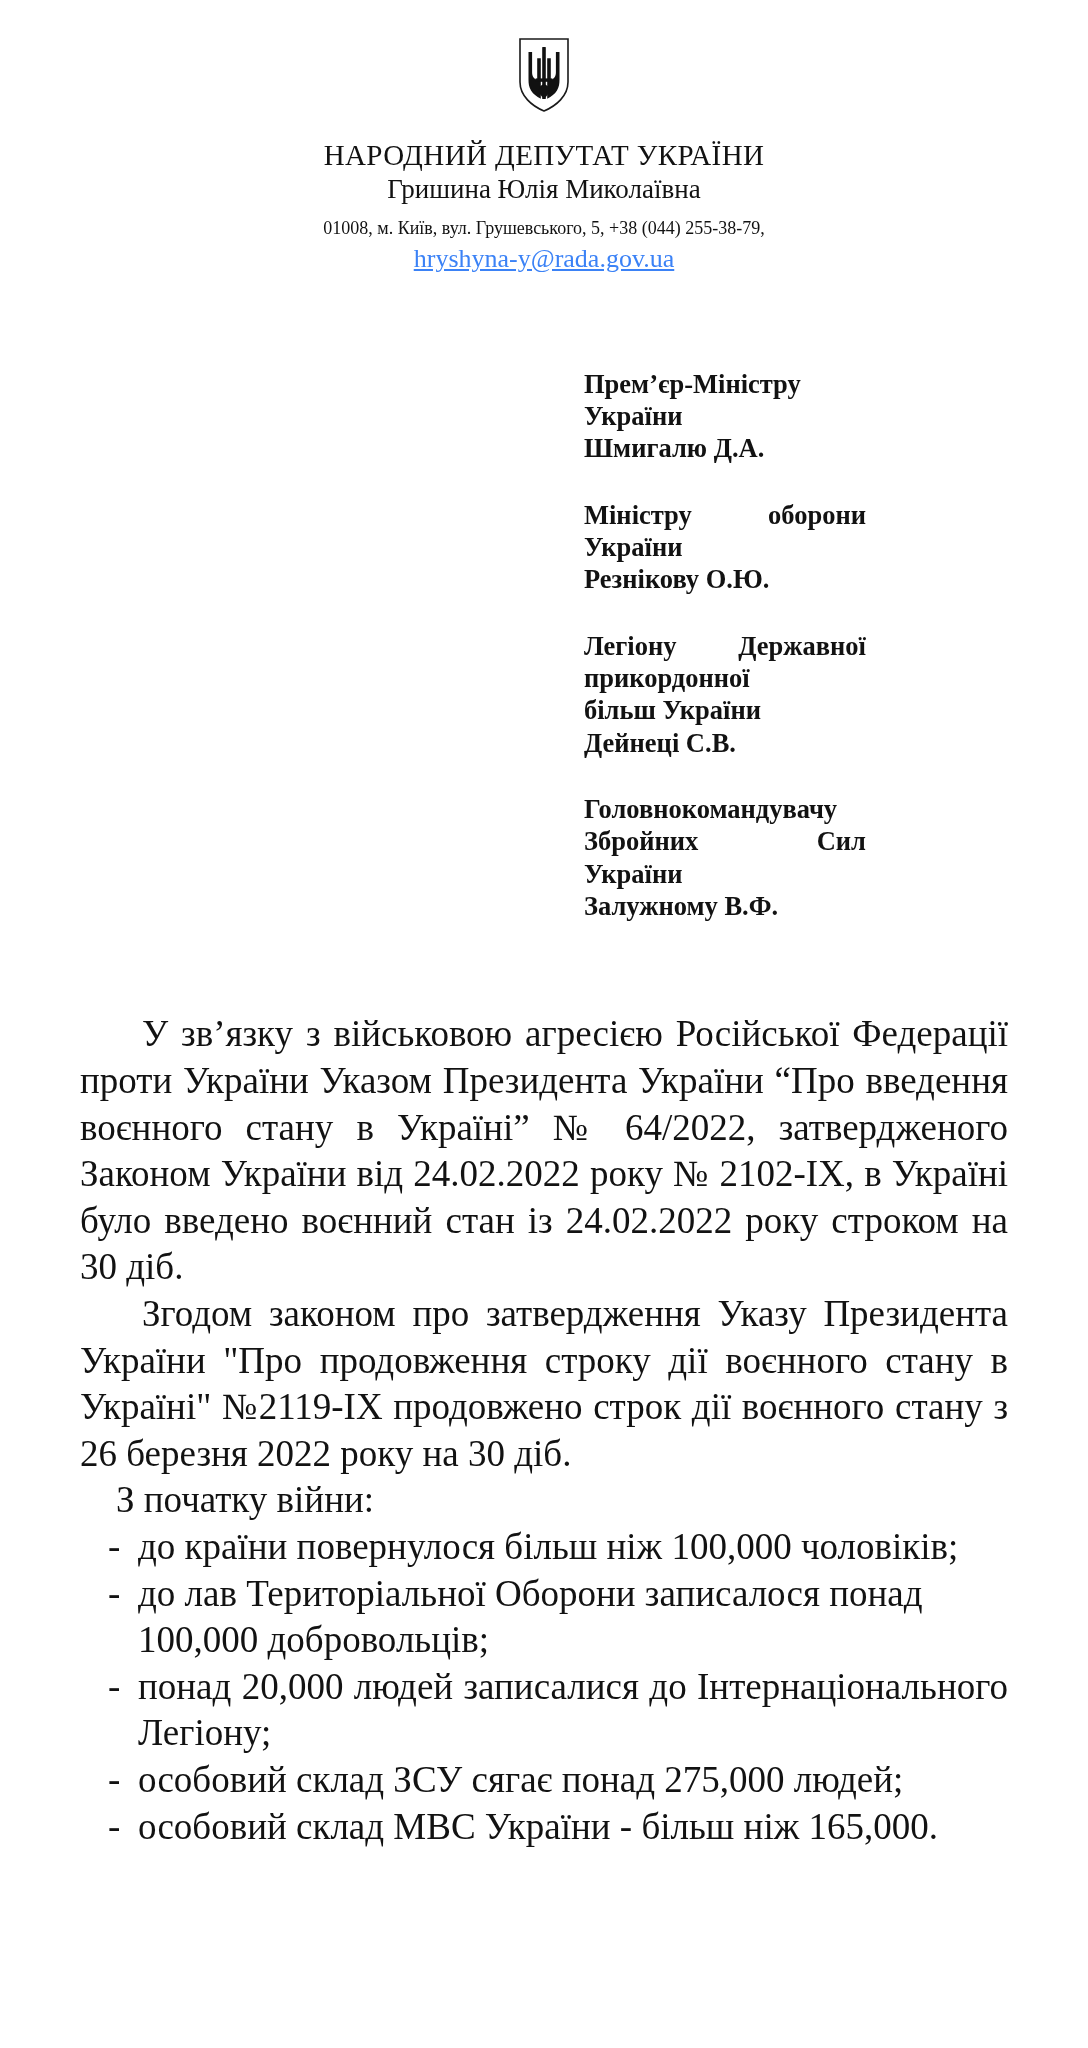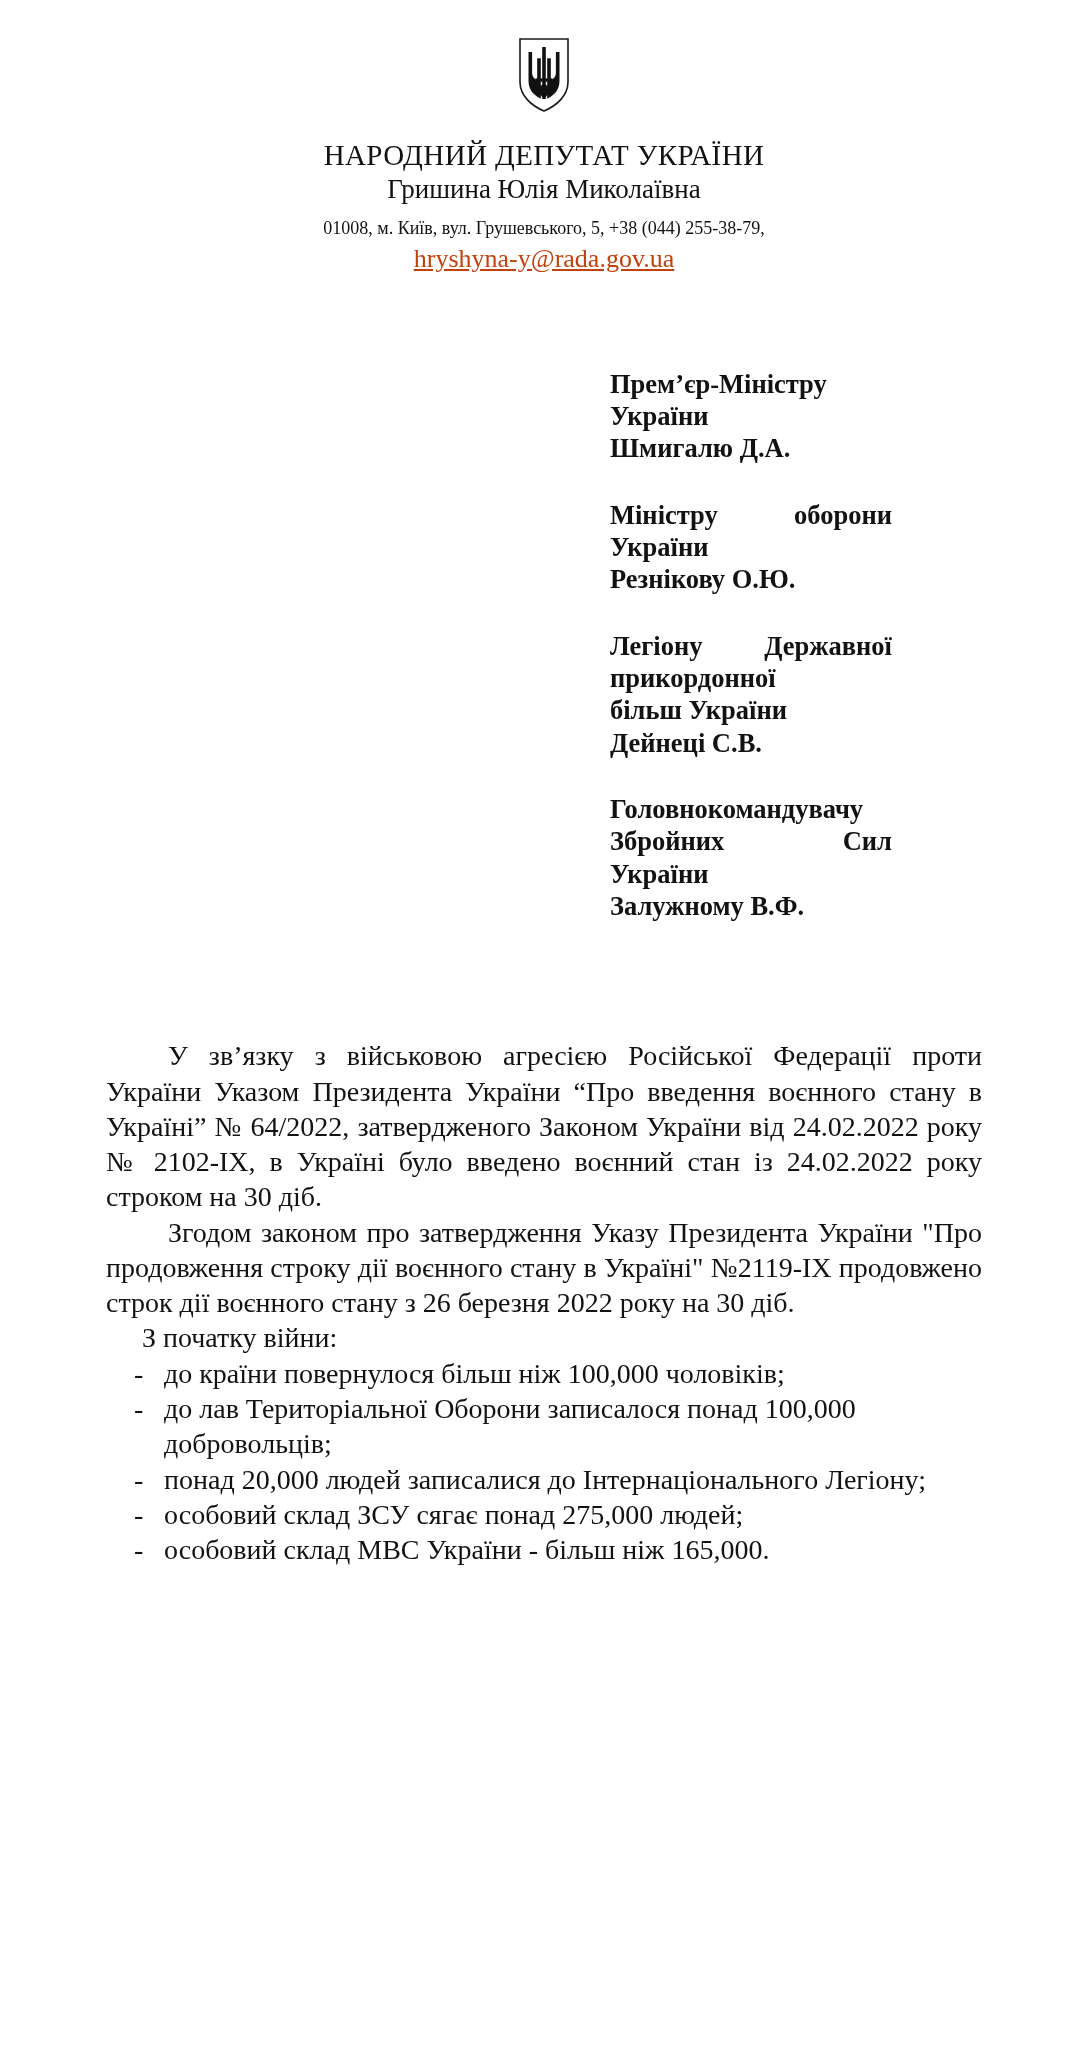--- a/index.html
+++ b/index.html
@@ -13,21 +13,21 @@
     min-height: 2048px;
     font-family: "Liberation Serif", "DejaVu Serif", serif;
     color: #121212;
     -webkit-font-smoothing: antialiased;
   }
   .page {
     position: relative;
     width: 1088px;
     min-height: 2048px;
     box-sizing: border-box;
-    padding: 0 106px;
+    padding: 0 80px;
     overflow: hidden;
   }
 
   
   .emblem-wrap {
     text-align: center;
     padding-top: 38px;
   }
   .emblem {
     display: inline-block;
@@ -55,21 +55,21 @@
     line-height: 1.3;
     margin-top: 10px;
   }
   .lh-email {
     font-size: 26px;
     line-height: 1.3;
     margin-top: 2px;
   }
   .lh-email a,
   .lh-email .mail {
-    color: #c2410c;
+    color: #3b82f6;
     text-decoration: underline;
     text-underline-offset: 2px;
   }
 
   
   .addressees {
     margin-top: 92px;
     margin-left: 504px;
     width: 282px;
   }
@@ -86,22 +86,22 @@
     text-align-last: justify;
     display: block;
   }
   .addressee .last {
     text-align: center;
     display: block;
   }
 
   
   .body-text {
-    margin-top: 116px;
-    font-size: 28px;
+    margin-top: 89px;
+    font-size: 37px;
     line-height: 1.26;
     text-align: justify;
     text-align-last: left;
   }
   .para {
     margin: 0 0 0 0;
     text-indent: 62px;
     text-align: justify;
     text-align-last: left;
   }

